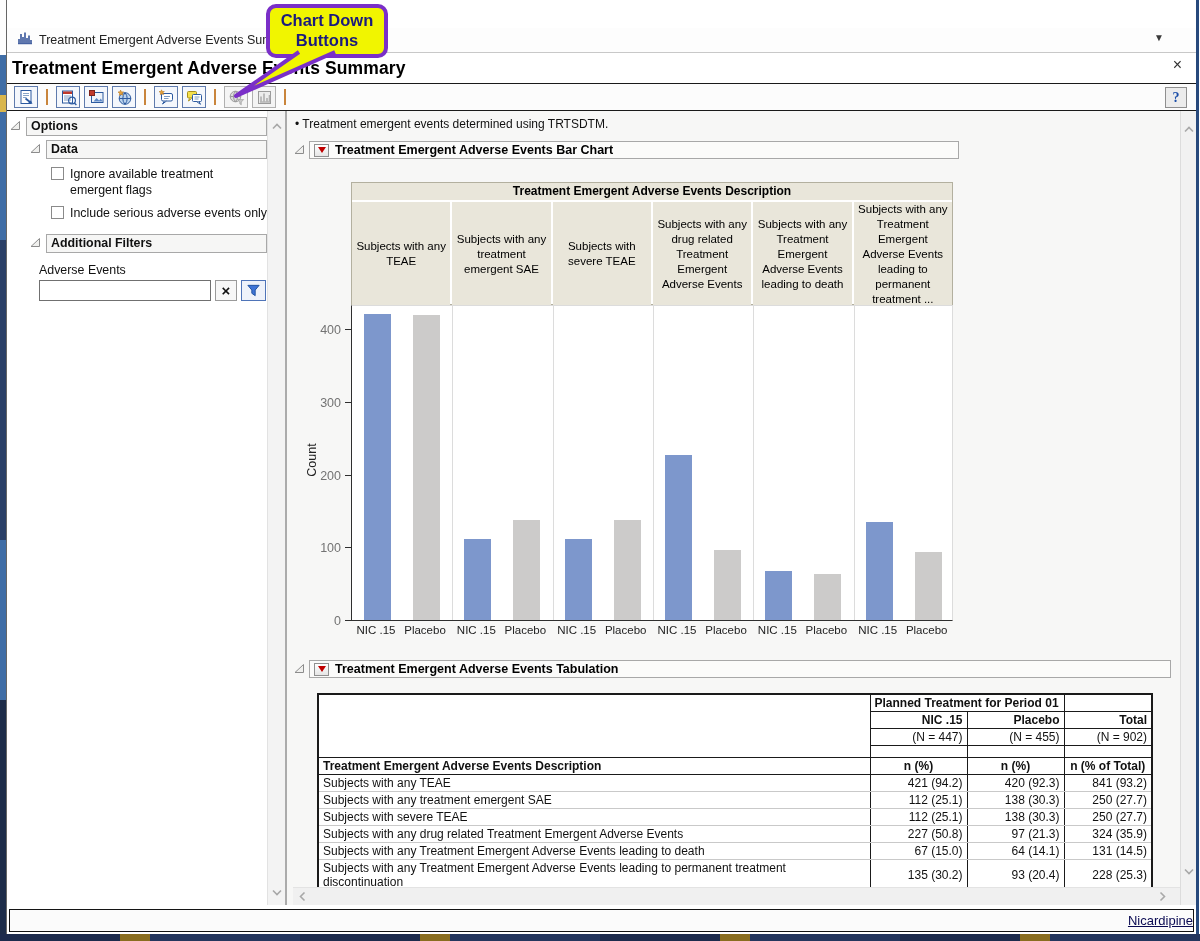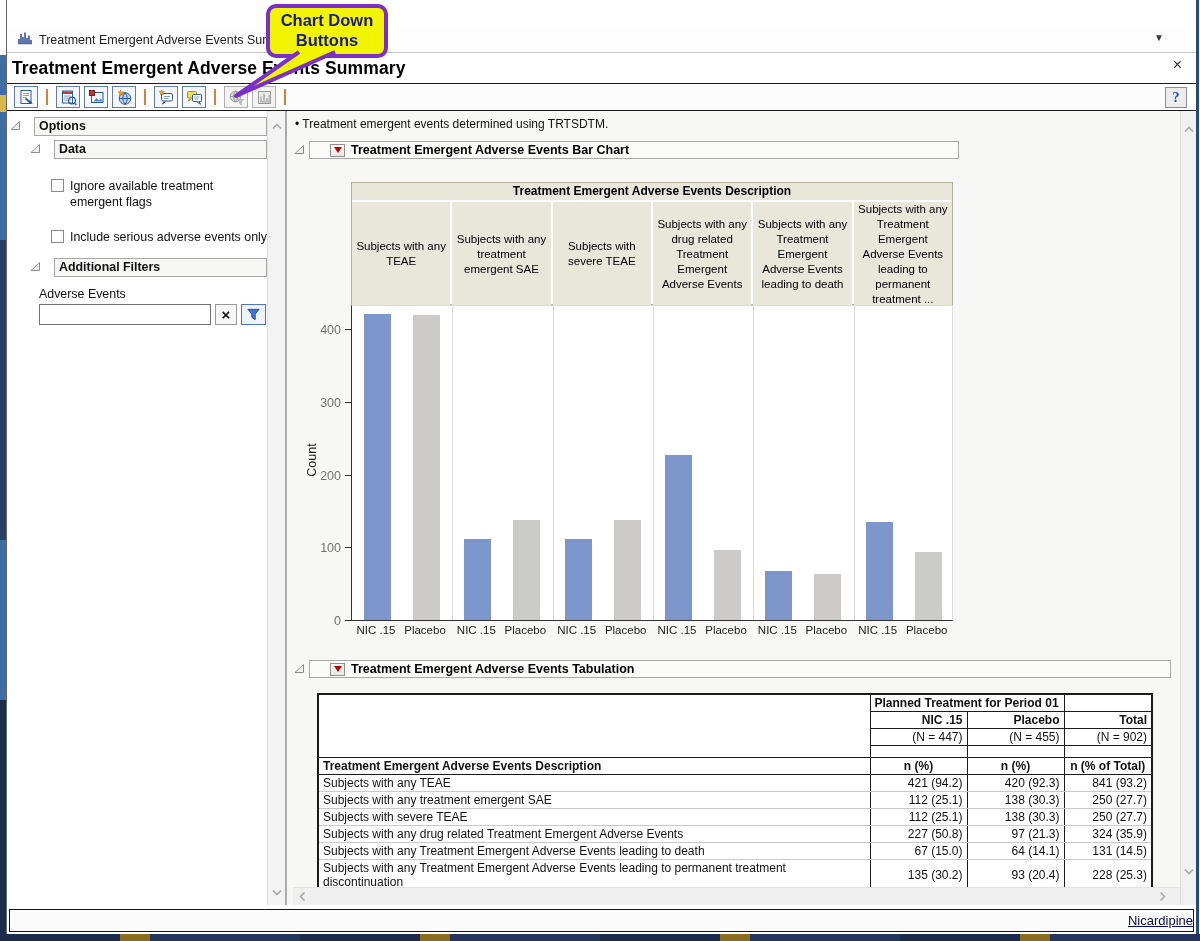--- a/index.html
+++ b/index.html
@@ -30,40 +30,40 @@
   #toolbar { height:28px; border-top:1px solid #1a1a1a; border-bottom:1px solid #1a1a1a; display:flex; align-items:center; padding-left:7px; gap:4px; position:relative; background:#fcfcfc; }
   .tbtn { width:24px; height:22px; border:1px solid #5f7bad; background:#f4f7fc; display:flex; align-items:center; justify-content:center; }
   .tbtn.dis { border-color:#b0b0b0; background:#f4f4f4; }
   .tsep { width:2px; height:16px; background:#c9853c; margin:0 4px; }
   #help-btn { position:absolute; right:9px; top:3px; width:22px; height:21px; border:1px solid #8f8f8f; background:#ececec; color:#1d4fa8; font-weight:bold; font-size:14px; display:flex; align-items:center; justify-content:center; font-family:"Liberation Serif", serif; }
 
   #content { flex:1; display:flex; min-height:0; }
 
   
   #sidebar { width:260px; background:#fff; padding-top:6px; font-size:12.4px; color:#111; flex:none; }
-  .sec-row { display:flex; align-items:flex-start; gap:12px; margin-bottom:4px;justify-content:space-between; }
+  .sec-row { display:flex; align-items:flex-start; gap:4px; margin-bottom:4px;justify-content:space-between; }
   .sec-box { flex:1; border:1px solid #a8a8a8; background:#f6f6f5; font-weight:bold; padding:1px 4px 2px 4px; }
   .tri { flex:none; margin-top:2px; }
-  .cb-row { display:flex; gap:6px; margin:19px 0 3px 44px; }
+  .cb-row { display:flex; gap:6px; margin:7px 0 3px 44px; }
   .cb { width:13px; height:13px; border:1px solid #8a8a8a; background:#fff; flex:none; margin-top:1px; }
   .cb-label { max-width:198px; line-height:1.3; }
   #adverse-label { margin:10px 0 3px 32px; }
   #filter-row { display:flex; align-items:center; gap:4px; margin-left:32px; }
   #adverse-input { width:172px; height:21px; border:1px solid #707070; background:#fff; font-size:12px; padding:0 3px; }
   #clear-btn { width:22px; height:21px; border:1px solid #9a9a9a; background:#f7f7f7; font-size:15px; font-weight:bold; color:#111; display:flex; align-items:center; justify-content:center; }
   #funnel-btn { width:25px; height:21px; border:1px solid #4f74b8; background:#eef2fa; display:flex; align-items:center; justify-content:center; }
 
   #side-scroll { width:18px; background:#f3f3f3; border-left:1px solid #e2e2e2; position:relative; flex:none; }
   #divider { width:2px; background:#ababab; flex:none; }
 
   
   #main { flex:1; background:#f7f7f6; position:relative; padding:4px 0 0 6px; min-width:0; overflow:hidden; }
   #note-line { font-size:12px; margin:2px 0 0 2px; color:#111; }
   .section-row { display:flex; align-items:center; gap:3px; margin-top:9px; }
-  .section-box { border:1px solid #a8a8a8; background:#fbfbfa; display:flex; align-items:center; gap:6px; padding:1px 20px; }
+  .section-box { border:1px solid #a8a8a8; background:#fbfbfa; display:flex; align-items:center; gap:6px; padding:1px 4px; }
   .section-label { font-weight:bold; font-size:12.5px; }
   .red-drop { width:15px; height:13px; border:1px solid #909090; background:linear-gradient(#ffffff,#e6e6e6); display:flex; align-items:center; justify-content:center; }
   .red-drop span { width:0; height:0; border-left:4px solid transparent; border-right:4px solid transparent; border-top:6px solid #c00000; }
 
   
   #chart { margin:22px 0 0 58px; width:602px; position:relative; }
   #chart-headers { width:602px; border:1px solid #b3b09f; background:#fff; }
   #chart-title { background:#e9e6da; font-weight:bold; text-align:center; font-size:12px; padding:1px 0 2px 0; border-bottom:2px solid #fff; }
   #panel-headers { display:grid; grid-template-columns:repeat(6,1fr); gap:2px; background:#fff; height:102px; }
   .panel-cell { background:#e9e6da; display:flex; align-items:center; justify-content:center; text-align:center; font-size:11.5px; line-height:1.3; padding:0 3px; }

